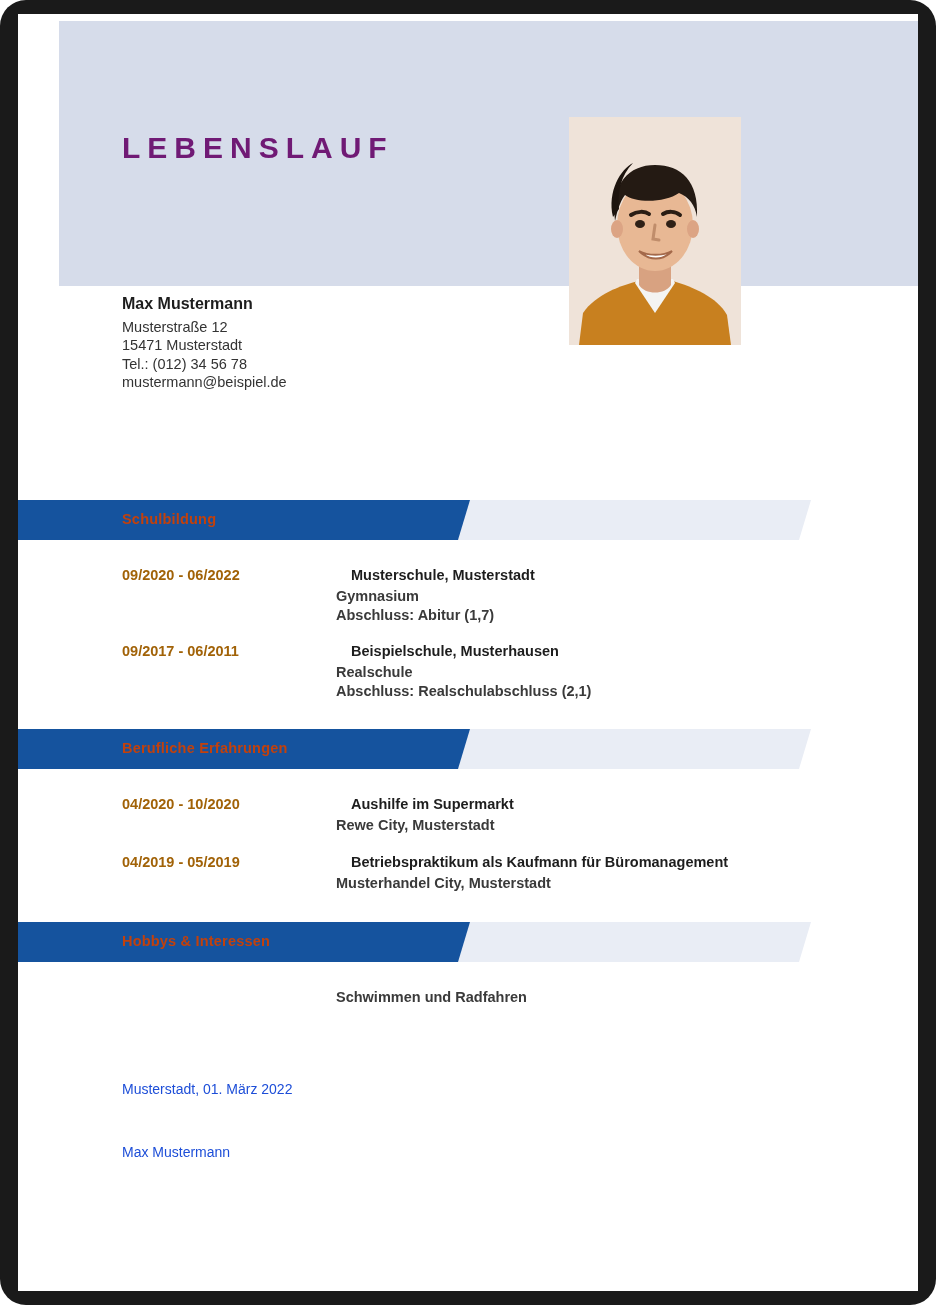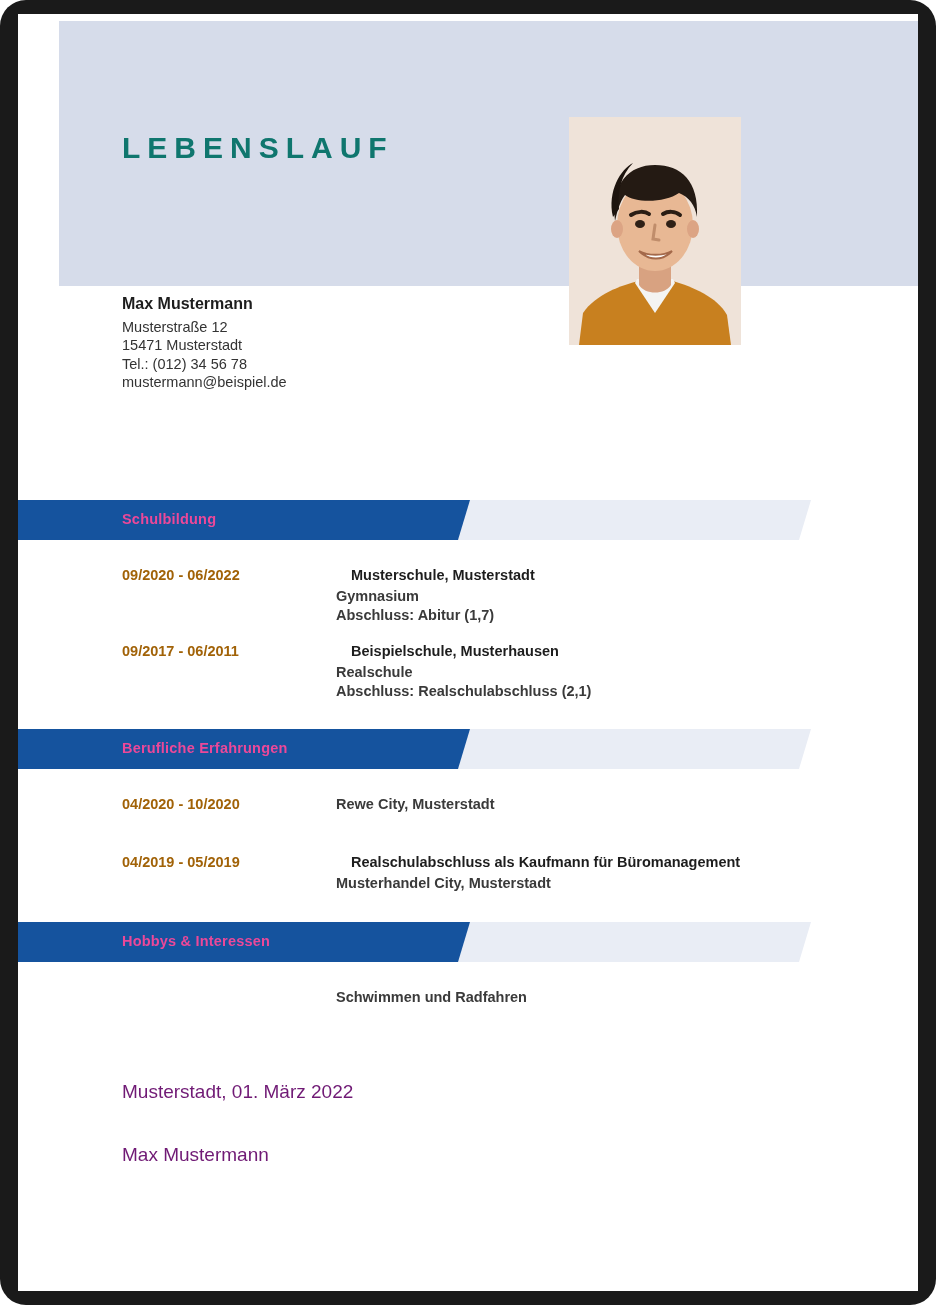--- a/index.html
+++ b/index.html
@@ -45,21 +45,21 @@
     height: 265px;
     background: #d6dcea;
   }
   .title {
     position: absolute;
     left: 104px;
     top: 117px;
     font-size: 30px;
     font-weight: bold;
     letter-spacing: 7px;
-    color: #0f766e;
+    color: #701a75;
   }
 
   
   .photo {
     position: absolute;
     left: 551px;
     top: 103px;
     width: 172px;
     height: 228px;
     background: #efe2d8;
@@ -105,21 +105,21 @@
     width: 452px; height: 40px;
     background: #15539e;
     clip-path: polygon(0 0, 452px 0, 440px 40px, 0 40px);
   }
   .bar-label {
     position: absolute;
     left: 104px;
     top: 11px;
     font-size: 14.5px;
     font-weight: bold;
-    color: #ec4899;
+    color: #c2410c;
     letter-spacing: 0.2px;
   }
 
   
   .entry {
     position: absolute;
     font-size: 14.5px;
     color: #333333;
     line-height: 19px;
   }
@@ -142,22 +142,22 @@
     display: block;
     font-weight: bold;
     color: #1d1d1d;
     margin-bottom: 2px;
     margin-left: 15px;
   }
   .entry .body .sub { display: block; color: #3a3a3a; font-weight: bold; }
 
   .plain-text {
     position: absolute;
-    font-size: 19px;
-    color: #701a75;
+    font-size: 14px;
+    color: #1d4ed8;
   }
 </style>
 </head>
 <body>
 
 <div class="frame">
   <div class="page">
 
     <div class="header-band"></div>
 
@@ -227,28 +227,29 @@
 
     <div class="section-bar" style="top:715px">
       <div class="bar-light"></div>
       <div class="bar-dark"></div>
       <div class="bar-label">Berufliche Erfahrungen</div>
     </div>
 
     <div class="entry" style="left:104px; top:781px; width:680px;">
       <div class="date">04/2020 - 10/2020</div>
       <div class="body">
+        <span class="head">Aushilfe im Supermarkt</span>
         <span class="sub">Rewe City, Musterstadt</span>
       </div>
     </div>
 
     <div class="entry" style="left:104px; top:839px; width:680px;">
       <div class="date">04/2019 - 05/2019</div>
       <div class="body">
-        <span class="head">Realschulabschluss als Kaufmann für Büromanagement</span>
+        <span class="head">Betriebspraktikum als Kaufmann für Büromanagement</span>
         <span class="sub">Musterhandel City, Musterstadt</span>
       </div>
     </div>
 
     <div class="section-bar" style="top:908px">
       <div class="bar-light"></div>
       <div class="bar-dark"></div>
       <div class="bar-label">Hobbys &amp; Interessen</div>
     </div>
 

